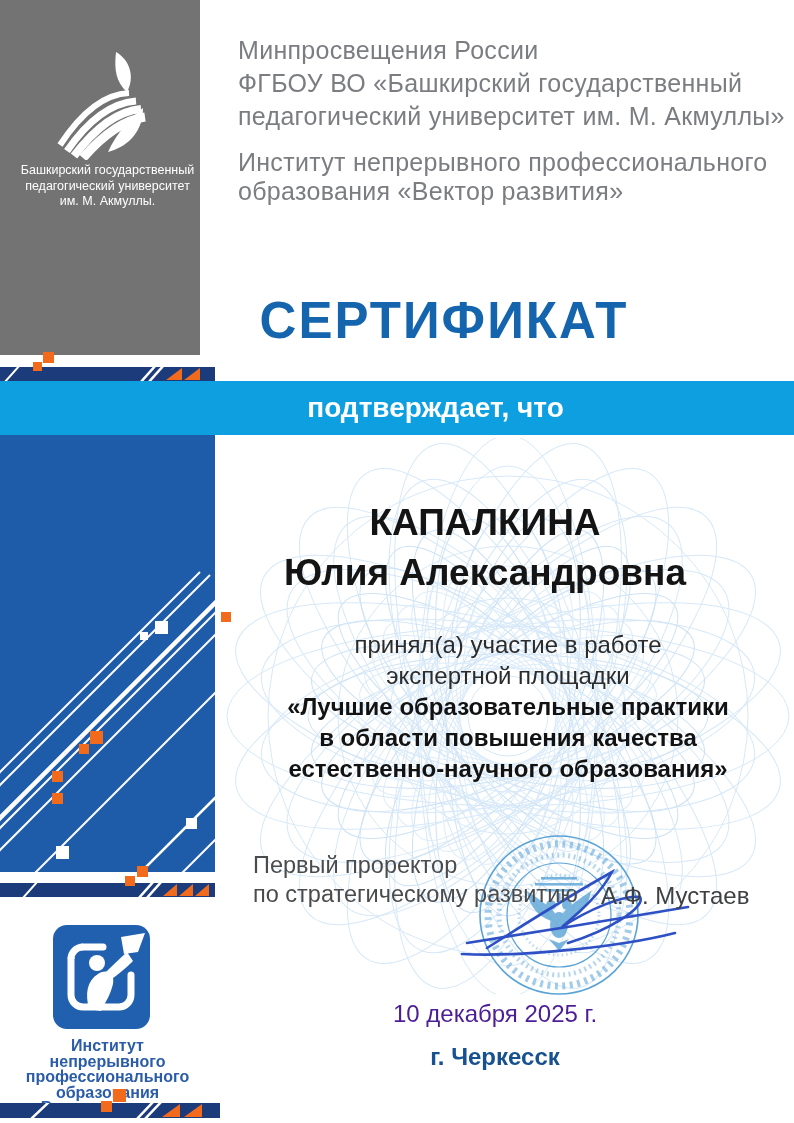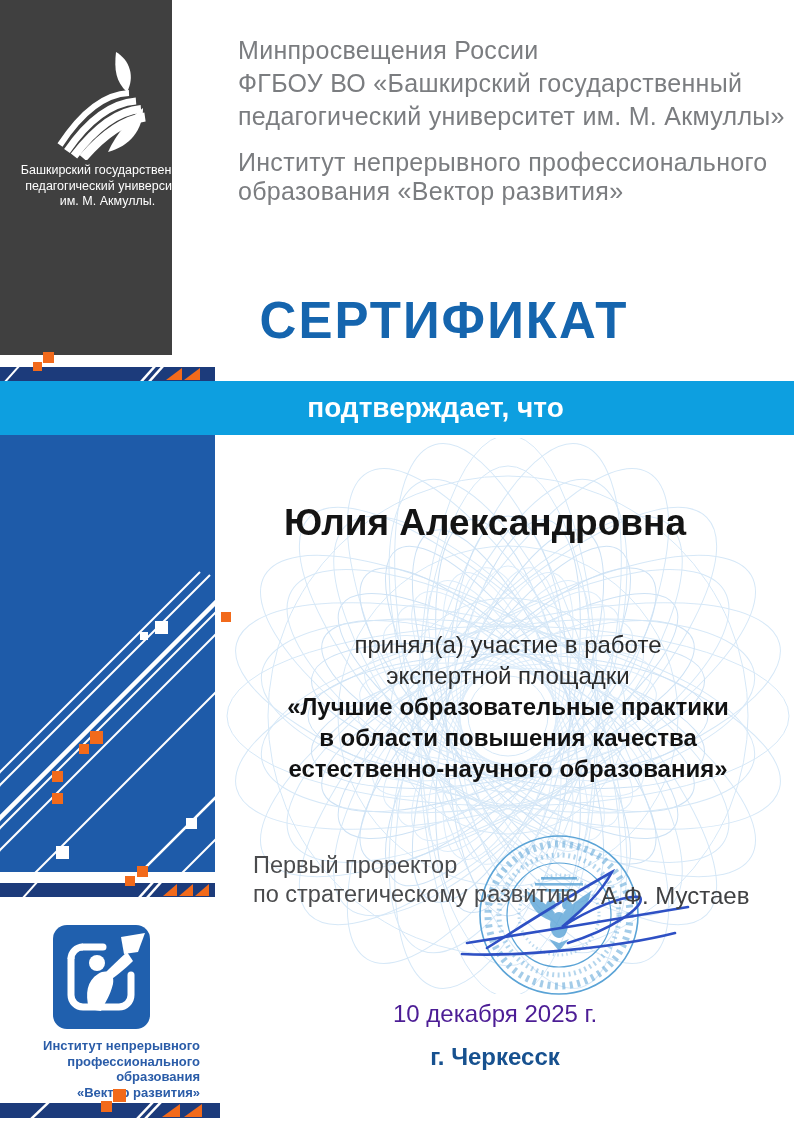--- a/index.html
+++ b/index.html
@@ -1,21 +1,21 @@
 <!DOCTYPE html>
 <html><head>
 <meta charset="utf-8">
 <style>
   html,body{margin:0;padding:0;background:#e8e8e8;}
   .page{position:relative;width:794px;height:1123px;background:#ffffff;overflow:hidden;
         font-family:"Liberation Sans",sans-serif;margin:0 auto;}
   .abs{position:absolute;}
 
   
-  .sb-top{left:0;top:0;width:172px;height:355px;background:#404040;z-index:5;}
+  .sb-top{left:0;top:0;width:200px;height:355px;background:#737373;z-index:5;}
   .sb-mid{left:0;top:435px;width:215px;height:437px;background:#1E5BA9;z-index:5;}
   .strip-white{left:0;width:215px;height:12px;background:#ffffff;z-index:6;}
   .strip-navy{left:0;width:215px;height:14px;background:#1C3B7B;z-index:6;}
   .sq{position:absolute;z-index:9;}
   .sq.orange{background:#F26A1B;}
 
   .uni-caption{left:0;top:163px;width:215px;text-align:center;color:#ffffff;
                font-size:12.5px;line-height:15.5px;z-index:7;}
   .logo-uni{left:50px;top:48px;z-index:7;}
 
@@ -39,22 +39,22 @@
               font-size:24px;line-height:31px;z-index:4;margin-left:8px;}
   .body-block .bold{font-weight:bold;color:#121212;}
   .signer-role{left:253px;top:851px;color:#4A4B4D;font-size:23.5px;line-height:29px;z-index:4;}
   .signer-name{left:601px;top:882px;color:#3F4042;font-size:24px;z-index:4;}
   .date-line{left:215px;top:1000px;width:560px;text-align:center;color:#4c1d95;font-size:24px;z-index:4;}
   .city-line{left:215px;top:1043px;width:560px;text-align:center;color:#17518F;
              font-size:24px;font-weight:bold;z-index:4;}
 
   
   .logo-inst{left:53px;top:925px;z-index:3;}
-  .inst-caption{left:15px;top:1038px;width:185px;text-align:right;color:#2A5CA8;
-                font-size:13px;line-height:15.5px;font-weight:bold;z-index:3;}
+  .inst-caption{left:15px;top:1038px;width:185px;text-align:center;color:#2A5CA8;
+                font-size:16px;line-height:15.5px;font-weight:bold;z-index:3;}
   .strip-bottom{left:0;top:1103px;width:220px;height:15px;background:#1C3B7B;z-index:6;}
 
   svg{display:block;}
   .decor-svg{position:absolute;z-index:7;pointer-events:none;}
   .rosette{left:222px;top:438px;z-index:1;}
   .stamp{left:477px;top:833px;z-index:2;}
   .signature{left:450px;top:855px;z-index:3;}
 </style>
 </head>
 <body>
@@ -200,20 +200,21 @@
       <line x1="146" y1="16" x2="162" y2="-2" stroke="#fff" stroke-width="2.5"></line>
       <polygon points="163,13 177,13 177,1" fill="#F26A1B"></polygon>
       <polygon points="179,13 193,13 193,1" fill="#F26A1B"></polygon>
       <polygon points="195,13 209,13 209,1" fill="#F26A1B"></polygon>
     </svg>
   </div>
   <div class="abs sq orange" style="left:137px;top:866px;width:11px;height:11px"></div>
   <div class="abs sq orange" style="left:125px;top:876px;width:10px;height:10px"></div>
 
   <div class="abs name-block">
+    <div>КАПАЛКИНА</div>
     <div>Юлия Александровна</div>
   </div>
 
   <div class="abs body-block">
     <div>принял(а) участие в работе</div>
     <div>экспертной площадки</div>
     <div class="bold">«Лучшие образовательные практики</div>
     <div class="bold">в области повышения качества</div>
     <div class="bold">естественно-научного образования»</div>
   </div>

